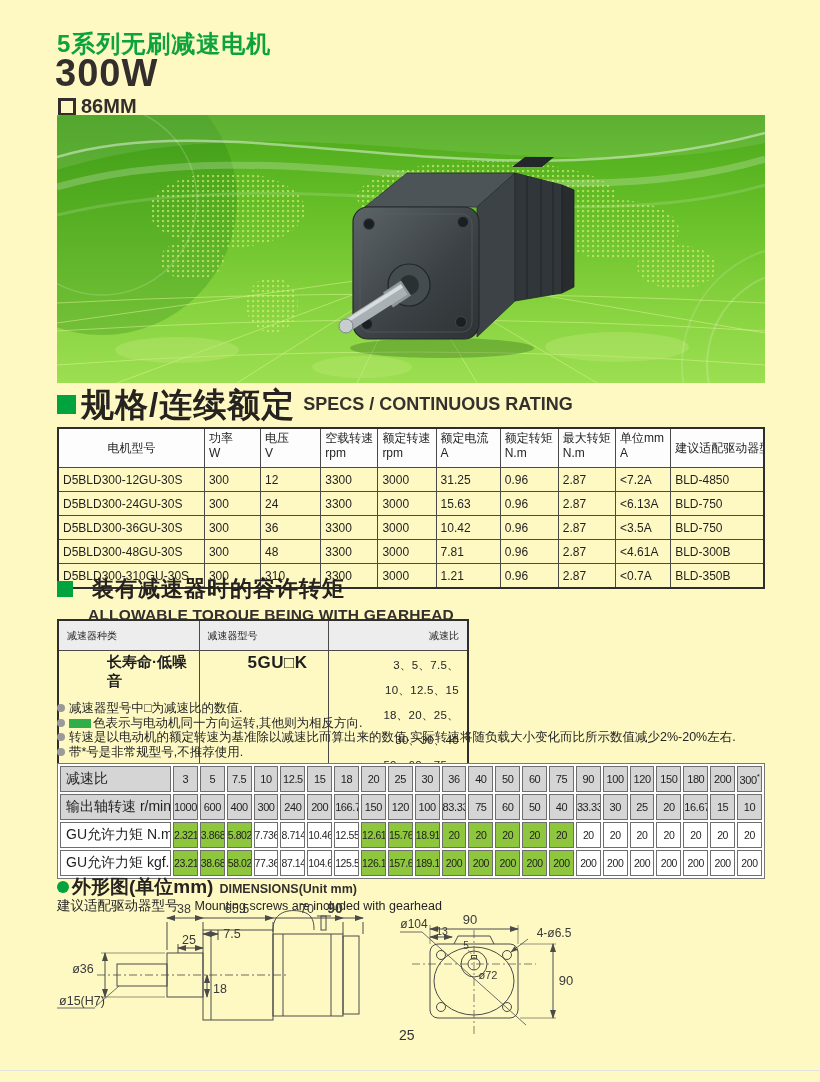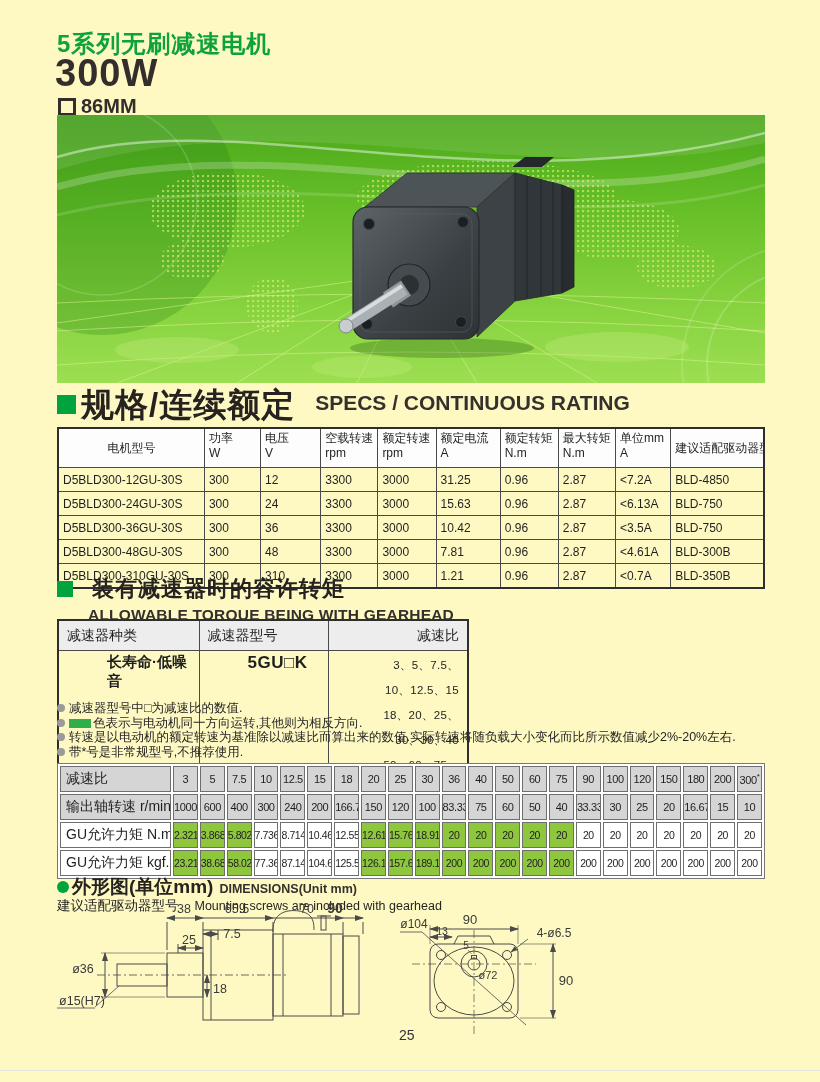--- a/index.html
+++ b/index.html
@@ -10,40 +10,40 @@
   .power-title{position:absolute;left:55px;top:52px;font-size:38px;font-weight:bold;color:#332e2b;letter-spacing:1px;}
   .frame-row{position:absolute;left:58px;top:95px;display:flex;align-items:center;font-size:20px;font-weight:bold;color:#332e2b;}
   .frame-square{width:12px;height:12px;border:3px solid #332e2b;margin-right:5px;}
   
   .banner{position:absolute;left:57px;top:115px;width:708px;height:268px;}
   
   .sec1{position:absolute;left:57px;top:391px;display:flex;align-items:flex-end;}
   .gsq{background:#00a33e;flex:none;}
   .sec1 .gsq{width:19px;height:19px;margin:0 5px 5px 0;}
   .sec1-cn{font-size:33px;font-weight:bold;color:#262220;letter-spacing:1px;line-height:28px;}
-  .sec1-en{font-size:21px;font-weight:bold;color:#34302d;margin:0 0 4px 20px;}
+  .sec1-en{font-size:18px;font-weight:bold;color:#34302d;margin:0 0 4px 8px;}
   .sec2{position:absolute;left:57px;top:574px;}
   .sec2-row{display:flex;align-items:center;}
   .sec2 .gsq{width:16px;height:16px;margin-right:7px;}
   .sec2-cn{font-size:22px;font-weight:bold;color:#262220;letter-spacing:1px;margin-left:12px;}
   .sec2-en{font-size:15.5px;font-weight:bold;color:#34302d;margin:2px 0 0 31px;letter-spacing:.2px;}
   
   .spec-table{position:absolute;left:57px;top:427px;width:708px;border-collapse:collapse;table-layout:fixed;
               border:2px solid #2e2e2e;font-size:12px;}
   .spec-table th,.spec-table td{border:1px solid #4a4a4a;padding:2px 4px;text-align:left;font-weight:normal;
               white-space:nowrap;overflow:hidden;}
   .spec-table th{height:34px;vertical-align:top;background:#fdfdfd;font-size:12px;line-height:15px;}
   .spec-table th.c{text-align:center;vertical-align:middle;}
   .spec-table th.m{vertical-align:middle;}
   .spec-table td{height:19px;}
   
   .gear-table{position:absolute;left:57px;top:619px;width:410px;border-collapse:collapse;table-layout:fixed;
               border:2px solid #2e2e2e;}
   .gear-table th,.gear-table td{border:1px solid #4a4a4a;padding:2px 8px;}
-  .gear-table th{height:25px;background:#ededed;font-size:14px;font-weight:normal;text-align:left;}
+  .gear-table th{height:25px;background:#ededed;font-size:10px;font-weight:normal;text-align:left;}
   .gear-table th.r{text-align:right;}
   .gear-table td{vertical-align:top;height:68px;padding-left:48px;}
   .gear-type{font-size:15px;font-weight:bold;padding-top:8px;}
   .gear-model{font-size:17px;font-weight:bold;padding-top:7px;letter-spacing:.5px;}
   .gear-ratios{text-align:right;font-size:11.5px;line-height:25px;padding:6px 6px 4px 2px;letter-spacing:.3px;}
   
   .notes{position:absolute;left:57px;top:701px;width:710px;}
   .note{display:flex;align-items:flex-start;font-size:12.5px;line-height:14.5px;color:#242424;margin-bottom:0;}
   .note .dot{width:8px;height:8px;border-radius:50%;background:#9a9a9a;flex:none;margin:3px 4px 0 0;}
   .note .swatch{width:22px;height:9px;background:#2fae4a;flex:none;margin:3px 2px 0 0;}

